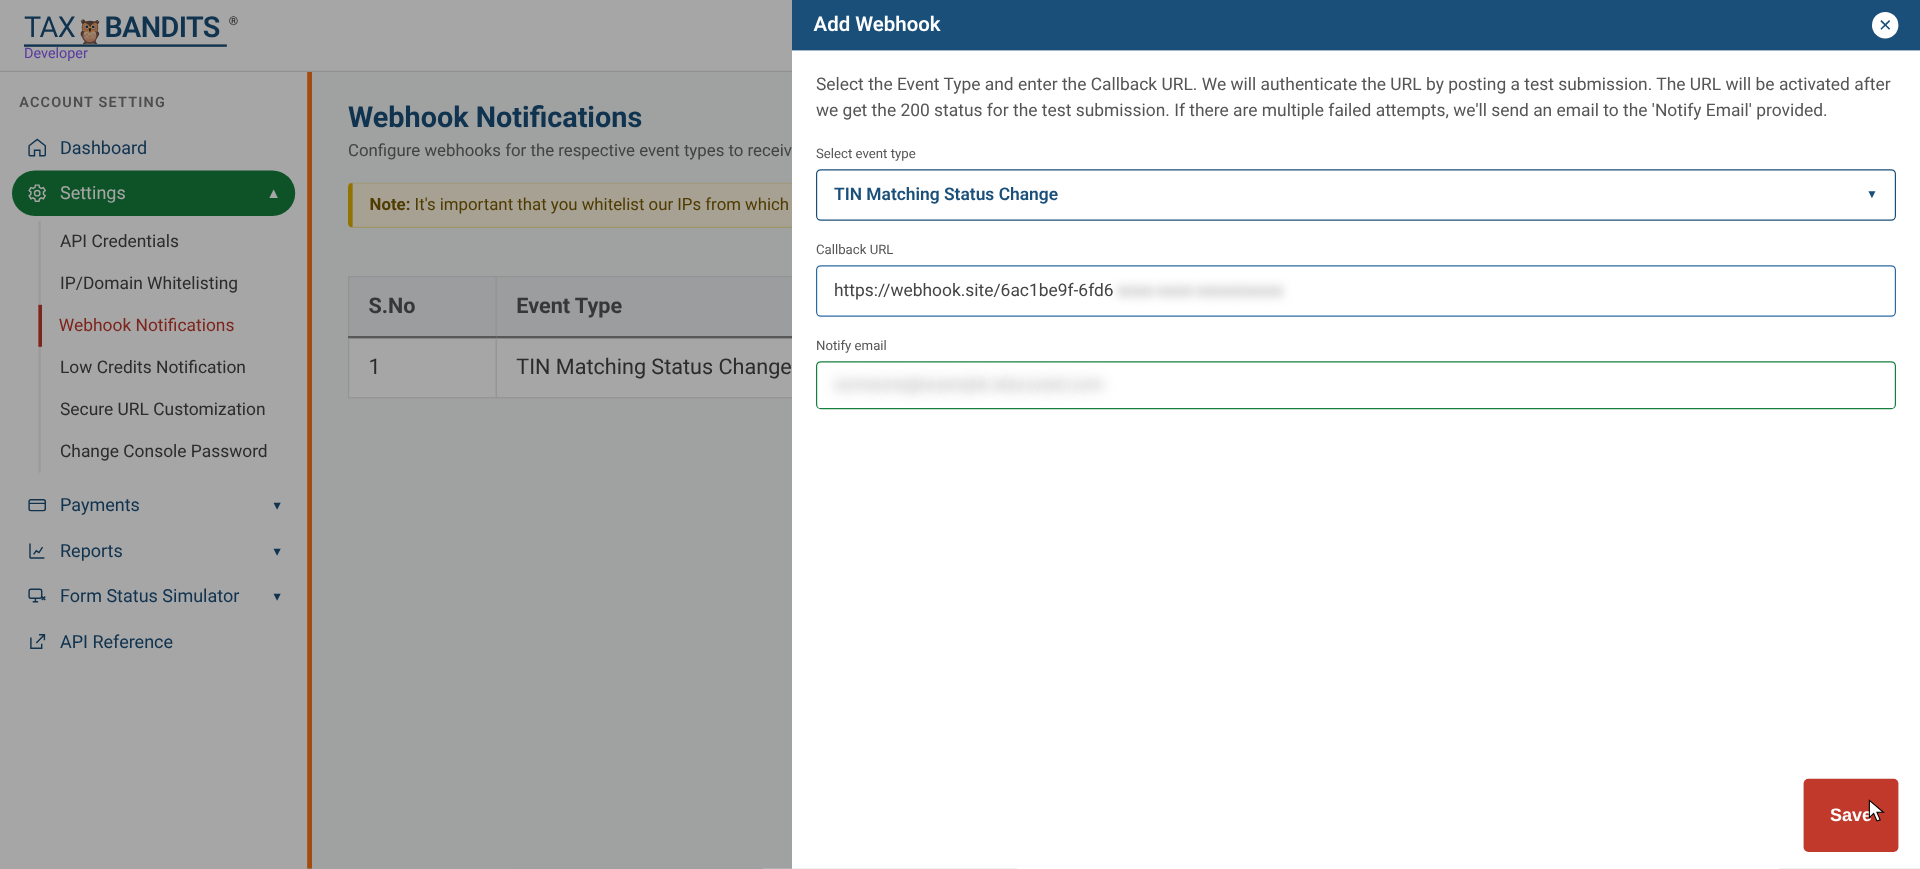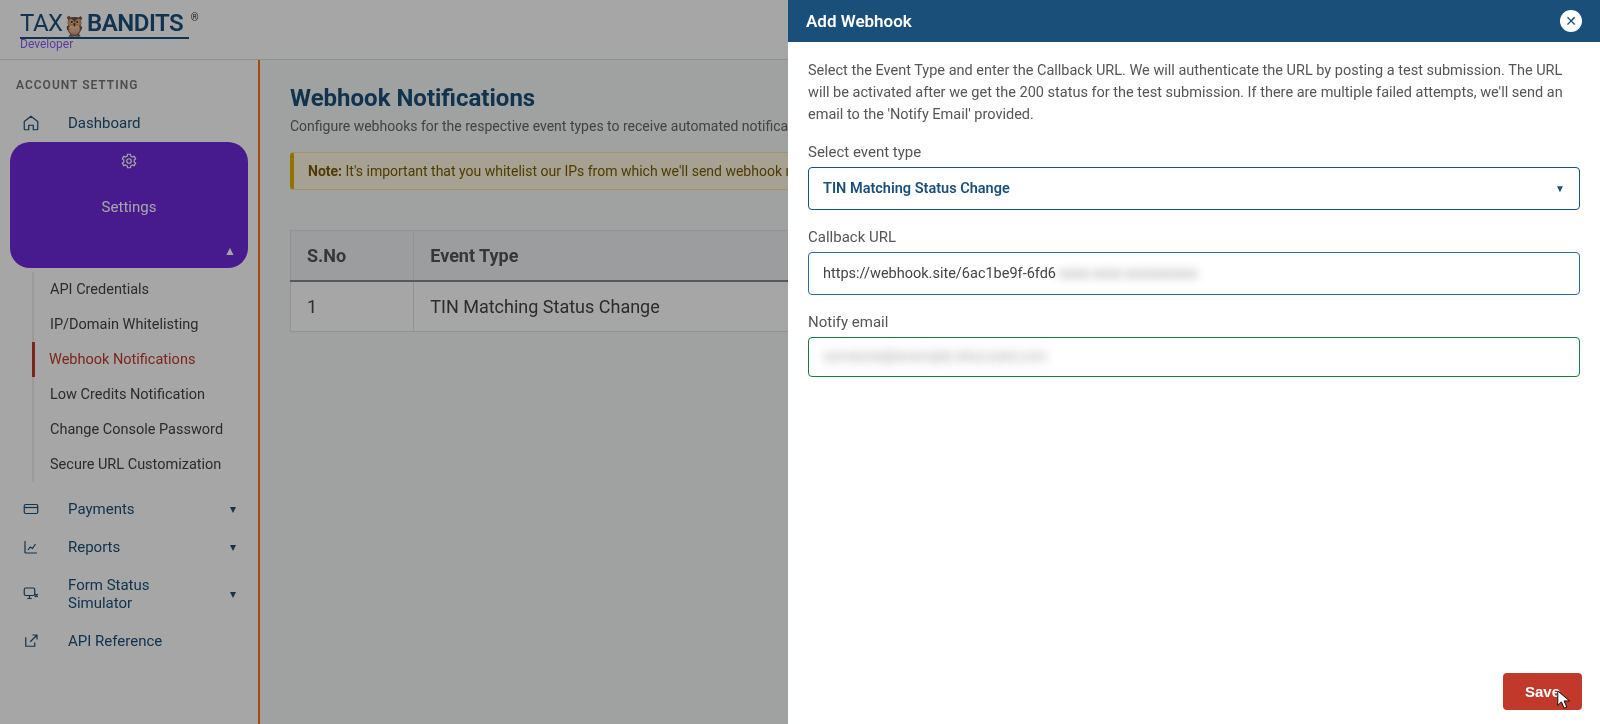--- a/index.html
+++ b/index.html
@@ -22,34 +22,34 @@
     .logo { display: flex; align-items: baseline; gap:2px; }
     .logo-main { font-size: 24px; font-weight: 600; color: #1a4f7a; letter-spacing: -0.5px; border-bottom:2px solid #1a4f7a;}
     .logo-tax { font-weight:400;text-align:center; }
     .logo-owl { color: #e88e2e; font-size: 20px; position:relative; top:2px;}
     .logo-r { font-size:10px; position:relative; top:-10px; left:2px;}
     .logo-dev { font-size: 12px; color: #8b5cf6; }
 
     .content { display: flex; width:100%; height:100%; padding-top:60px;}
     aside.sidebar {
       width: 260px; flex: 0 0 260px;
-      border-right: 2px solid #f97316;
+      border-right: 4px solid #f97316;
       padding: 18px 10px 10px 10px;
     }
     .section-title { font-size: 12px; letter-spacing: 1px; color: #777; font-weight:600; margin: 0 6px 12px 6px; }
 
     .nav-item, .sub-item {
-      display:flex; align-items:center; gap:28px;
+      display:flex; align-items:center; gap:10px;
       padding: 10px 12px; border-radius: 20px;
       color:#1a4f7a; font-size:15px;
       cursor:pointer;
     }
     .nav-item .chev { margin-left:auto; font-size:12px; color:#1a4f7a;}
     .nav-item .ic { width:18px; display:inline-flex; justify-content:center; }
-    .nav-item.active { background:#6d28d9; color:#fff;flex-direction:column; }
+    .nav-item.active { background:#15803d; color:#fff; }
     .nav-item.active .chev { color:#fff; }
 
     .subnav { margin: 4px 0 8px 22px; border-left:2px solid #eee; }
     .sub-item a { color:#444; text-decoration:none; display:block; }
     .sub-item { padding:9px 10px 9px 16px; font-size:14.5px; border-radius:0;}
     .sub-item.current { border-left:3px solid #c0392b; margin-left:-2px; padding-left:14px;}
     .sub-item.current a { color:#c0392b; }
 
     main.main {
       flex:1; background:#f6f7f8; display:flex; flex-direction:column;
@@ -72,35 +72,35 @@
     table.webhooks tbody td { color:#444; }
 
     footer.footer { text-align:center; padding:14px; color:#777; font-size:13.5px; }
 
     
     .overlay {
       position:fixed; inset:0; background:rgba(0,0,0,0.35);
       z-index:50;
     }
     .panel {
-      position:fixed; top:0; right:0; bottom:0; width: 812px;
+      position:fixed; top:0; right:0; bottom:0; width: 940px;
       background:#fff; z-index:51; display:flex; flex-direction:column;
     }
     .panel-header {
       background:#1a4f7a; color:#fff; padding:10px 18px;
       display:flex; align-items:center;
     }
     .panel-header h2 { font-size:17px; font-weight:600; }
     .panel-close { margin-left:auto; width:22px; height:22px; border-radius:50%; background:#fff; color:#1a4f7a;
       display:flex; align-items:center; justify-content:center; font-size:14px; cursor:pointer; }
     .panel-body { padding:18px 20px 10px 20px; flex:1; overflow:auto; color:#555; font-size:14.5px; }
     .panel-desc { line-height:1.5; margin-bottom:18px; }
 
     .field { margin-bottom:18px; }
-    .field-label { display:block; margin-bottom:6px; color:#555; font-size:15px;}
+    .field-label { display:block; margin-bottom:6px; color:#555; font-size:11px;}
     .select-wrap {
       position:relative;
       border:1px solid #1a4f7a; border-radius:4px; padding:12px 14px;
       display:flex; align-items:center; color:#1a4f7a; font-weight:600;
     }
     .select-wrap .caret { margin-left:auto; font-size:10px; color:#1a4f7a;}
     .text-input {
       width:100%; border:1px solid #ccc; border-radius:4px; padding:12px 14px;
       font-size:14.5px; color:#444; background:#fff;
     }
@@ -112,21 +112,21 @@
     .email-box {
       border:1px solid #15803d; border-radius:4px; padding:10px 14px;
     }
     .email-blur {
       display:inline-block; width:320px; height:18px; border-radius:4px;
       color:transparent; text-shadow: 0 0 10px rgba(90,90,90,0.55);
     }
 
     .panel-footer { padding:14px 18px; display:flex; justify-content:flex-end; }
     .btn-save {
-      background:#c0392b; color:#fff; border:none; padding:10px 22px;
+      background:#c0392b; color:#fff; border:none; padding:22px 22px;
       border-radius:4px; font-size:15px; font-weight:600; cursor:pointer;
     }
     .cursor-icon {
       position:absolute; width:18px; height:22px;
       pointer-events:none;
     }
 
     svg.icon { width:18px; height:18px; stroke:currentColor; fill:none; stroke-width:1.6; }
   </style>
 </head>
@@ -175,24 +175,24 @@
       <div class="sub-item">
           <a>IP/Domain Whitelisting</a>
         </div>
       <div class="sub-item current">
           <a>Webhook Notifications</a>
         </div>
       <div class="sub-item">
           <a>Low Credits Notification</a>
         </div>
       <div class="sub-item">
+          <a>Secure URL Customization</a>
+        </div>
+      <div class="sub-item">
           <a>Change Console Password</a>
-        </div>
-      <div class="sub-item">
-          <a>Secure URL Customization</a>
         </div>
     </div>
 
     <div class="nav-item">
       <span class="ic">
         <svg class="icon" viewBox="0 0 24 24">
             <rect x="3" y="6" width="18" height="12" rx="2"></rect>
             <path d="M3 10h18"></path>
           </svg>
       </span>

